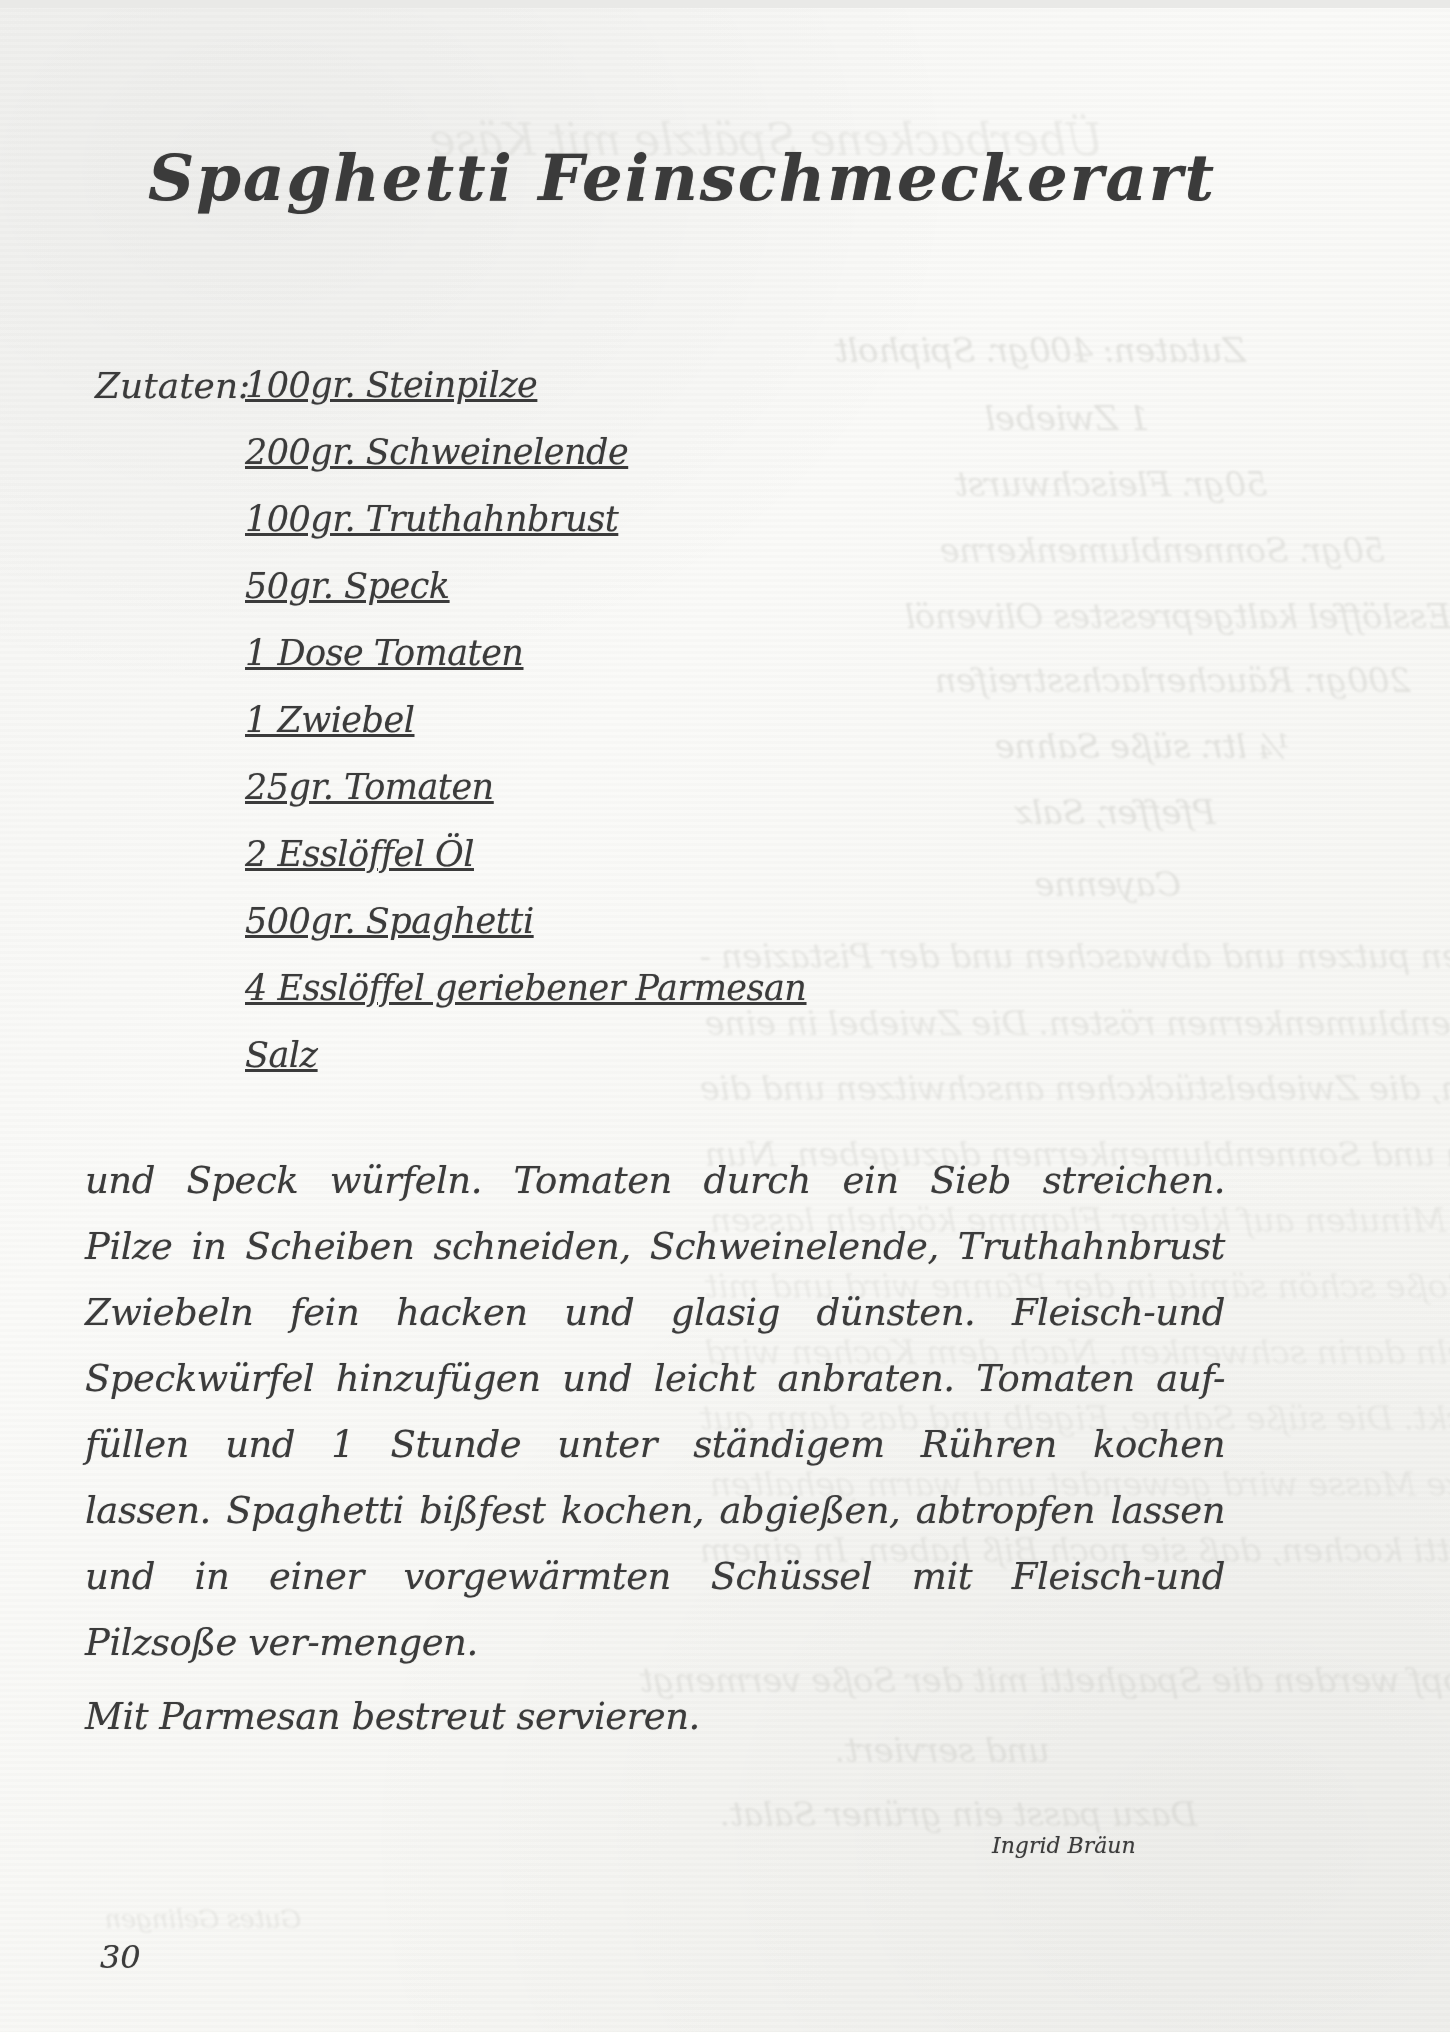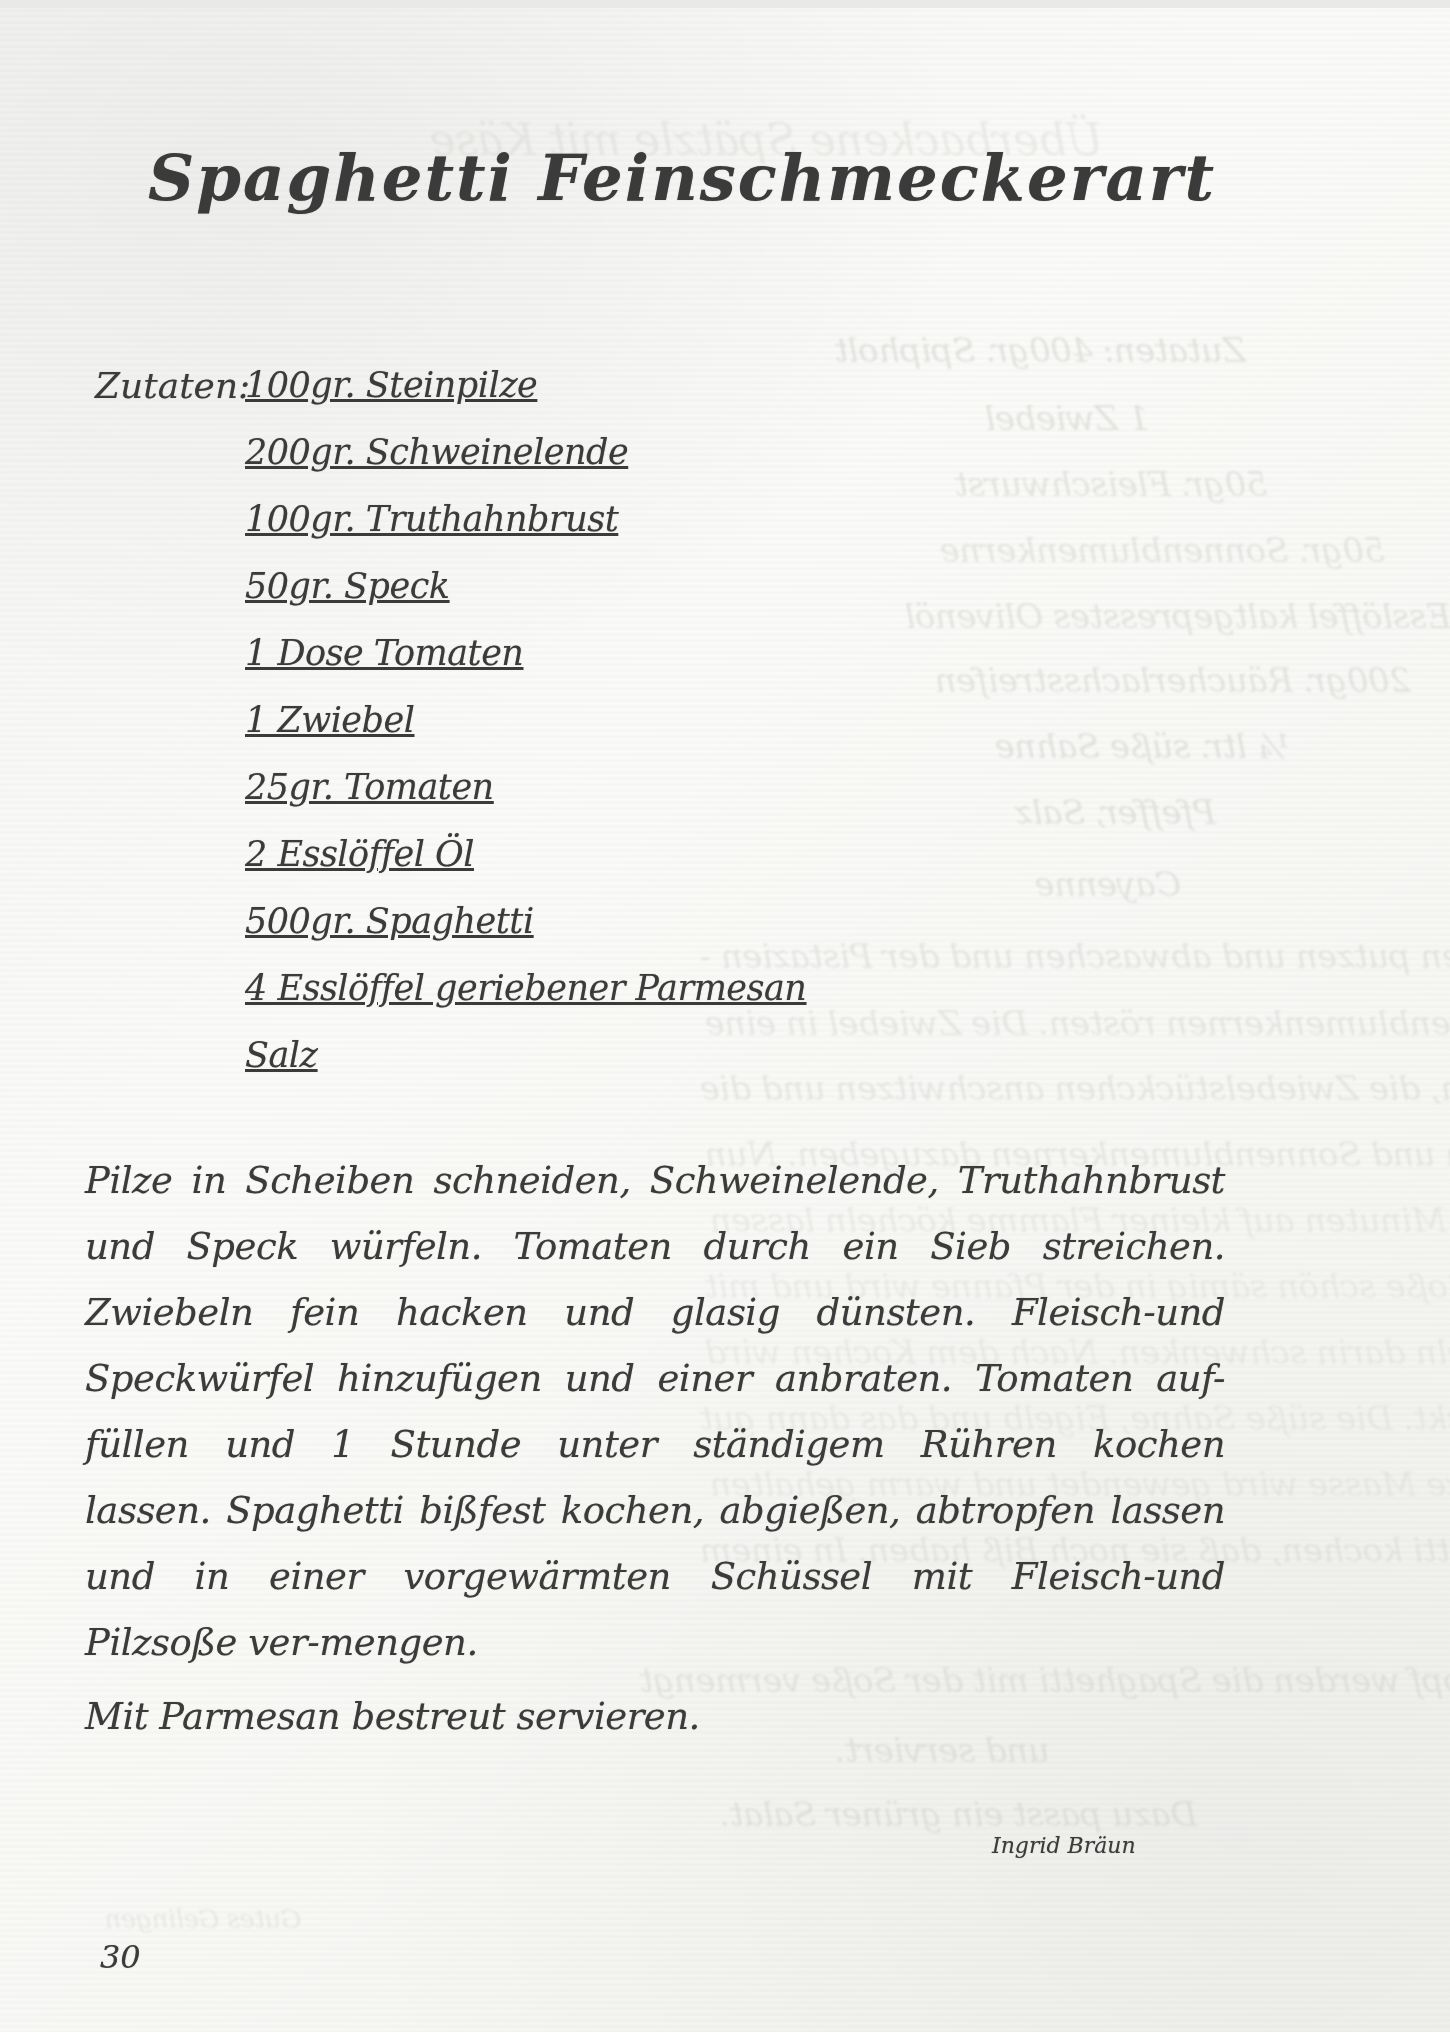--- a/index.html
+++ b/index.html
@@ -129,24 +129,24 @@
         <div class="ing">1 Dose Tomaten</div>
         <div class="ing">1 Zwiebel</div>
         <div class="ing">25gr. Tomaten</div>
         <div class="ing">2 Esslöffel Öl</div>
         <div class="ing">500gr. Spaghetti</div>
         <div class="ing">4 Esslöffel geriebener Parmesan</div>
         <div class="ing">Salz</div>
       </div>
 
     <div class="body-block script">
+        <div class="bline just">und Speck würfeln. Tomaten durch ein Sieb streichen.</div>
         <div class="bline just">Pilze in Scheiben schneiden, Schweinelende, Truthahnbrust</div>
-        <div class="bline just">und Speck würfeln. Tomaten durch ein Sieb streichen.</div>
         <div class="bline just">Zwiebeln fein hacken und glasig dünsten. Fleisch-und</div>
-        <div class="bline just">Speckwürfel hinzufügen und einer anbraten. Tomaten auf-</div>
+        <div class="bline just">Speckwürfel hinzufügen und leicht anbraten. Tomaten auf-</div>
         <div class="bline just">füllen und 1 Stunde unter ständigem Rühren kochen</div>
         <div class="bline just">lassen. Spaghetti bißfest kochen, abgießen, abtropfen lassen</div>
         <div class="bline just">und in einer vorgewärmten Schüssel mit Fleisch-und</div>
         <div class="bline">Pilzsoße ver-mengen.</div>
       </div>
 
     <div class="closing script">Mit Parmesan bestreut servieren.</div>
 
     <div class="signature script">Ingrid Bräun</div>
 

